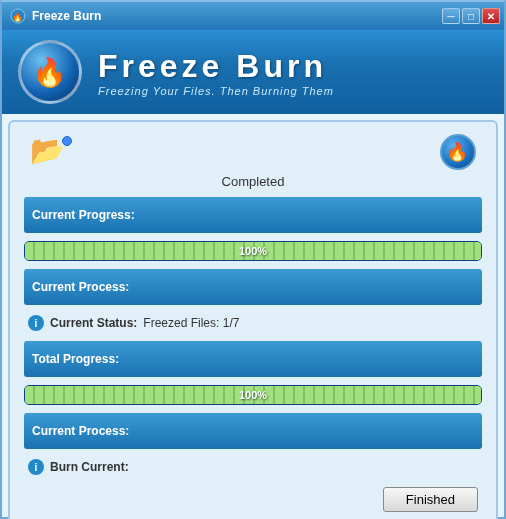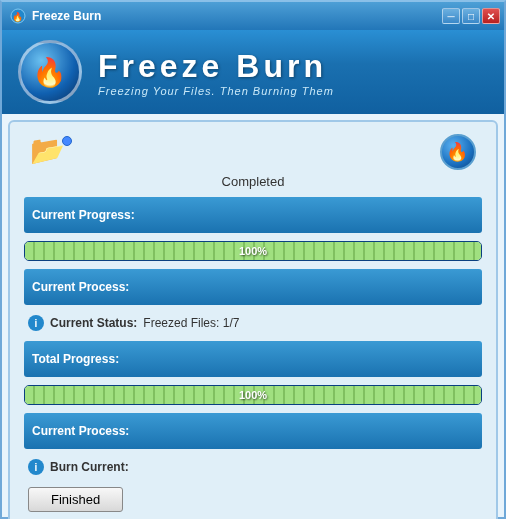--- a/index.html
+++ b/index.html
@@ -249,20 +249,21 @@
       font-weight: bold;
       display: flex;
       align-items: center;
       justify-content: center;
       flex-shrink: 0;
     }
 
     
     .bottom-row {
       display: flex;
+      justify-content: flex-end;
       padding: 2px 4px 0;
     }
 
     .finished-btn {
       background: linear-gradient(to bottom, #f8f8f8, #d8d8d8);
       border: 1px solid #888;
       border-radius: 3px;
       padding: 4px 22px;
       font-size: 13px;
       cursor: pointer;

